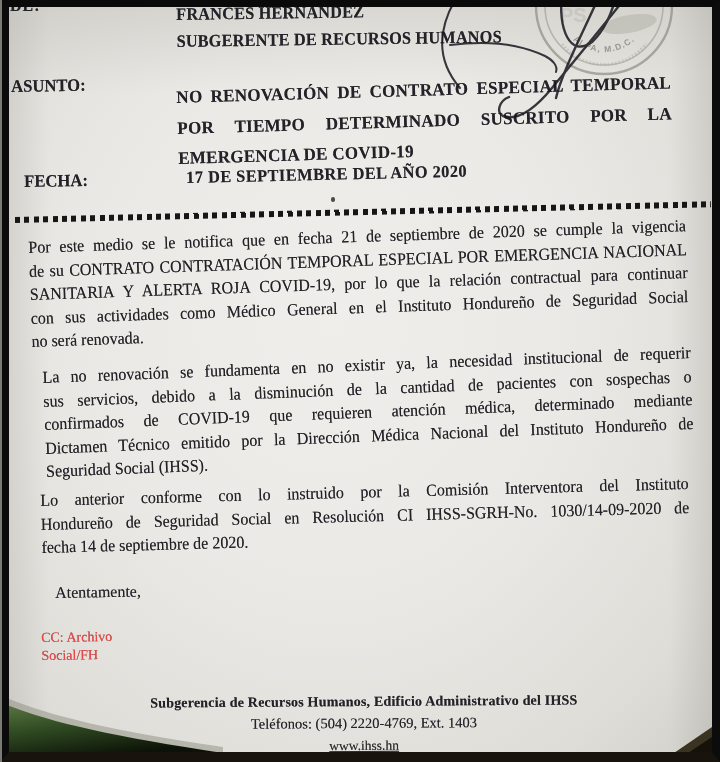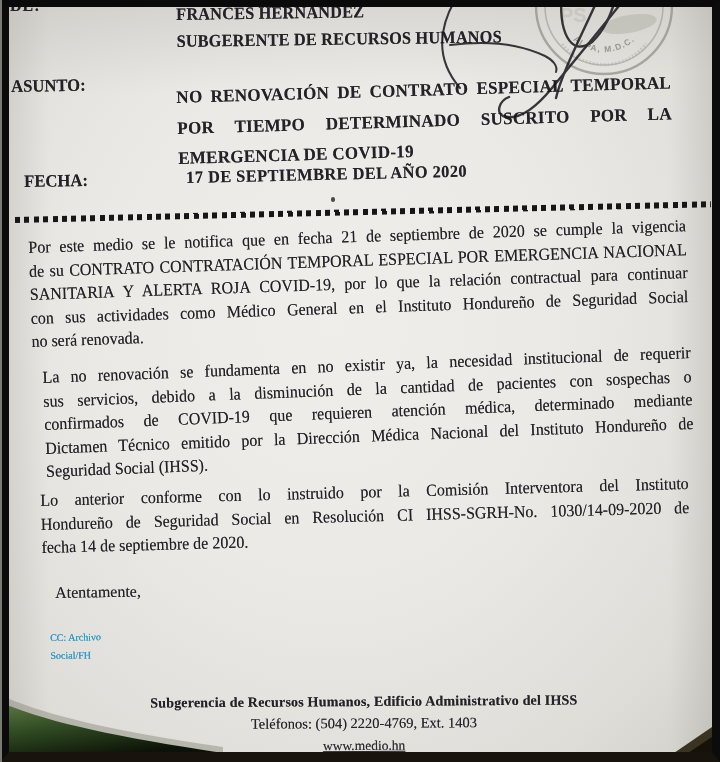--- a/index.html
+++ b/index.html
@@ -37,21 +37,21 @@
   
   .para { position:absolute; width:700px; font-size:17px; line-height:23.5px; color:#222126;
           text-shadow:0 0 .4px rgba(30,30,35,.6); transform-origin:left top; white-space:normal; }
   #p1 { left:28px; top:236px; transform:rotate(-1.9deg) scaleX(.94); }
   #p2 { left:42px; top:366px; width:690px; transform:rotate(-2.2deg) scaleX(.94); }
   #p3 { left:40px; top:489px; width:690px; transform:rotate(-1.5deg) scaleX(.94); }
   .jlines > div { text-align:justify; text-align-last:justify; }
   .jlines > div:last-child { text-align-last:left; }
   
   #closing { left:55px; top:584px; font-size:16px; transform:rotate(-1deg); transform-origin:left top; }
-  #cc { left:50px; top:629px; font-size:10px; line-height:17.5px; color:#0ea5e9;
+  #cc { left:41px; top:629px; font-size:14px; line-height:17.5px; color:#ef4444;
         transform:rotate(-0.8deg); transform-origin:left top; white-space:normal; }
   
   #footer { left:40px; top:694px; width:648px; text-align:center; transform:rotate(-0.4deg); white-space:normal; }
   #footer-org { font-size:14px; font-weight:bold; letter-spacing:.2px; margin-bottom:5px; }
   #footer-phone { font-size:14.5px; margin-bottom:4px; }
   #footer-link { font-size:13.5px; text-decoration:underline; display:inline-block; color:#2b2a2e; }
   
   .corner { position:absolute; z-index:20; }
   #frame { position:absolute; inset:0; z-index:40; pointer-events:none;
            border-style:solid; border-color:#0a0a0a #0c0c0c #18130c #0b0b0b;
@@ -132,21 +132,21 @@
 
     <div id="closing" class="txt">Atentamente,</div>
     <div id="cc" class="txt">
         <div>CC: Archivo</div>
         <div>Social/FH</div>
       </div>
 
     <div id="footer" class="txt">
       <div id="footer-org">Subgerencia de Recursos Humanos, Edificio Administrativo del IHSS</div>
       <div id="footer-phone">Teléfonos: (504) 2220-4769, Ext. 1403</div>
-      <div><span id="footer-link">www.medio.hn</span></div>
+      <div><span id="footer-link">www.ihss.hn</span></div>
     </div>
   </div>
 
   <svg class="corner" style="left:7px;bottom:9px;" width="216" height="58" viewBox="0 0 216 58">
     <defs>
       <linearGradient id="gbl" x1="0" y1="0" x2="0.6" y2="1">
         <stop offset="0" stop-color="#5a7440"></stop>
         <stop offset="0.45" stop-color="#2f4a22"></stop>
         <stop offset="1" stop-color="#0c1207"></stop>
       </linearGradient>

